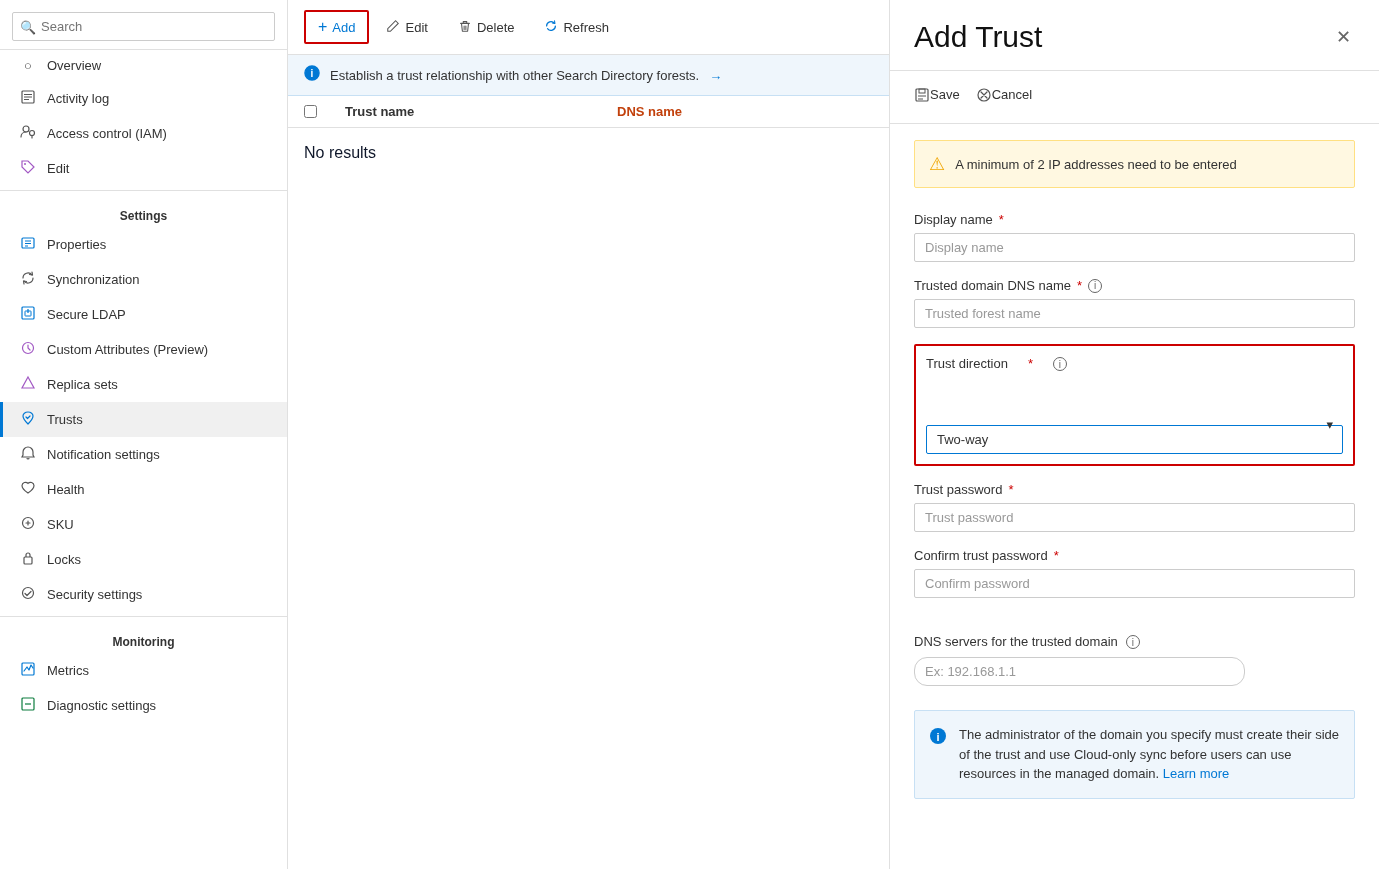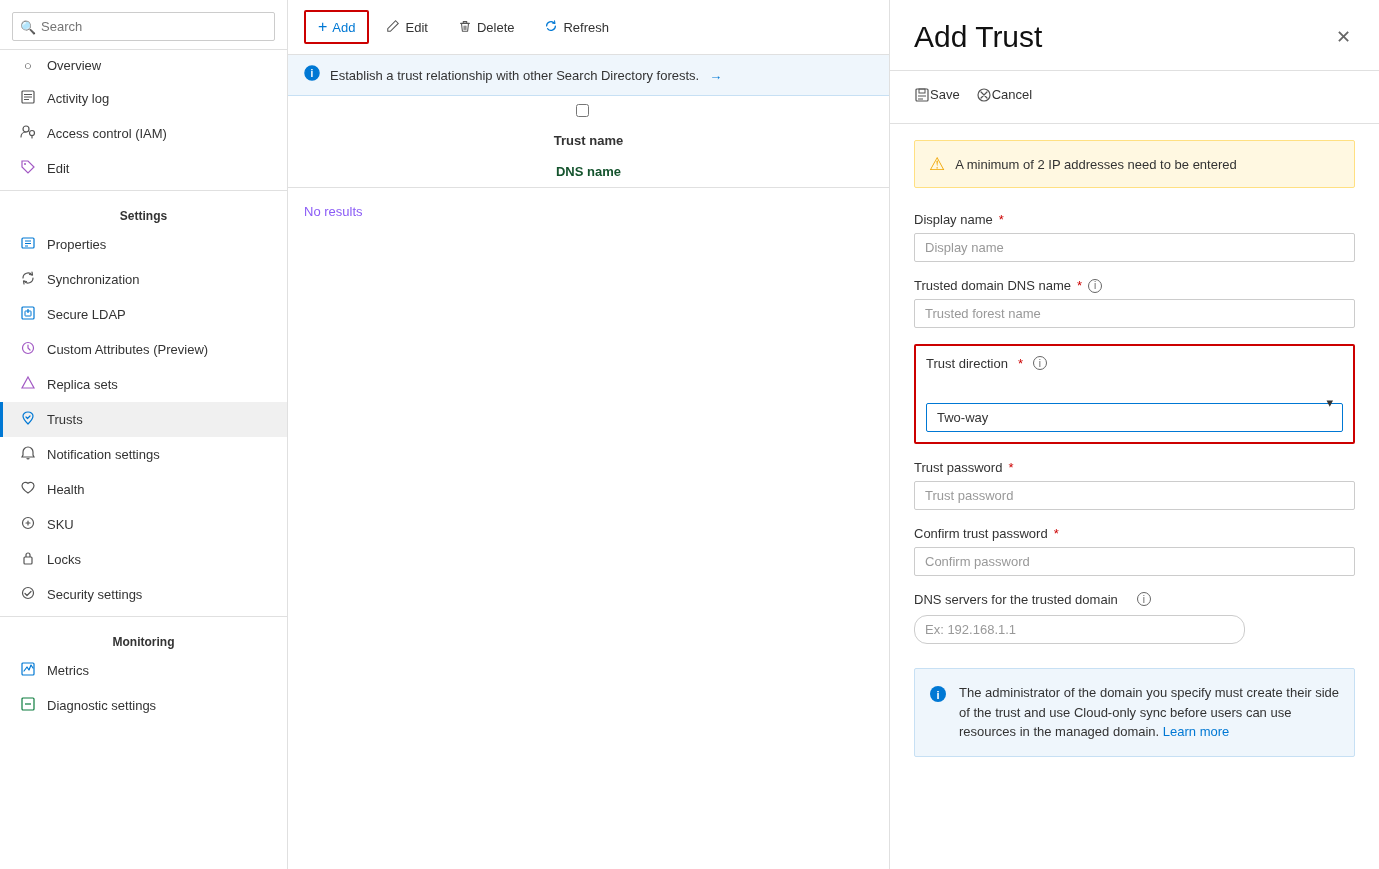--- a/index.html
+++ b/index.html
@@ -119,29 +119,28 @@
       overflow-y: auto;
       padding: 0;
     }
     .table-header {
       display: flex;
       align-items: center;
       padding: 8px 16px;
       border-bottom: 1px solid #e0e0e0;
       background: #fff;
       gap: 16px;
-      flex-direction: column;
     }
     .table-header-check { margin-right: 12px; }
     .col-trust { flex: 1; font-weight: 600; color: #333; }
-    .col-dns { flex: 1; font-weight: 600; color: #14532d; }
+    .col-dns { flex: 1; font-weight: 600; color: #c2410c; }
     .no-results {
       padding: 16px;
-      color: #8b5cf6;
-      font-size: 13px;
+      color: #0f172a;
+      font-size: 16px;
     }
 
     
     .right-panel {
       width: 490px;
       min-width: 490px;
       border-left: 1px solid #e0e0e0;
       background: #fff;
       display: flex;
       flex-direction: column;
@@ -242,26 +241,26 @@
     }
     .form-input::placeholder { color: #999; }
     .trust-direction-group {
       border: 2px solid #c00;
       border-radius: 2px;
       padding: 10px;
       margin-bottom: 16px;
     }
     .trust-direction-label {
       display: flex;
-      align-items: flex-start;
-      gap: 10px;
+      align-items: flex-end;
+      gap: 20px;
       font-size: 13px;
       font-weight: 500;
       color: #333;
-      margin-bottom: 0;
+      margin-bottom: 22px;
     }
     .form-select {
       width: 100%;
       padding: 6px 10px;
       border: 1px solid #0078d4;
       border-radius: 2px;
       font-size: 13px;
       color: #333;
       background: #fff;
       outline: none;
@@ -282,22 +281,23 @@
       transform: translateY(-50%);
       pointer-events: none;
       color: #333;
     }
     .dns-servers-label {
       font-size: 13px;
       font-weight: 500;
       color: #333;
       margin-bottom: 8px;
       display: flex;
-      align-items: flex-start;
-      gap: 19px;
+      align-items: flex-end;
+      gap: 8px;
+      margin-top: 20px;
     }
     .dns-input {
       width: 75%;
       border-radius: 13px;
     }
     .info-box {
       display: flex;
       align-items: flex-start;
       gap: 12px;
       background: #eff6fc;

